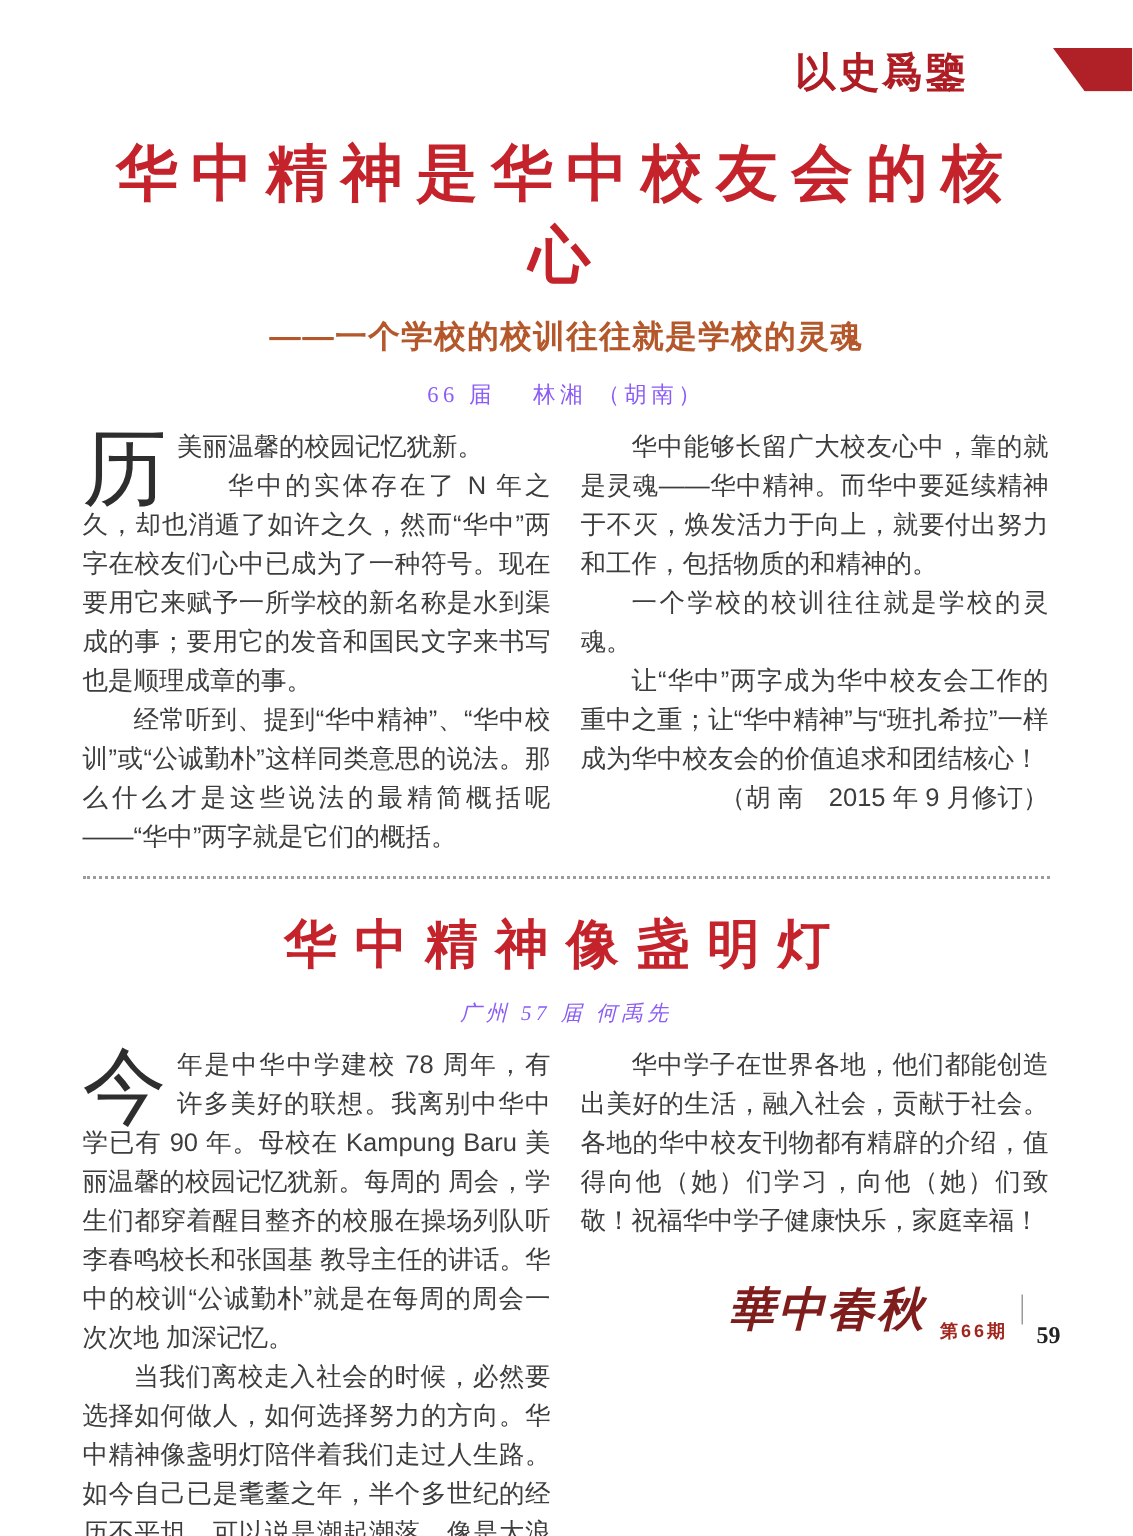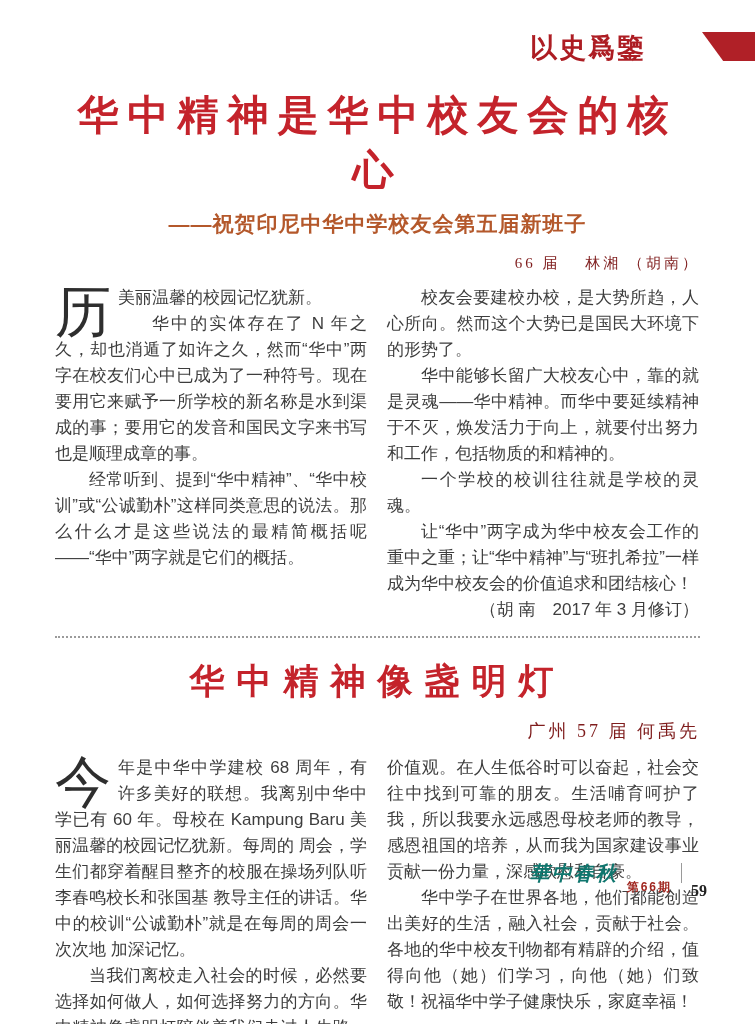--- a/index.html
+++ b/index.html
@@ -39,25 +39,25 @@
     color: #c4232b;
   }
   .a1 .a-title { font-size: 41px; letter-spacing: 9px; margin-top: 22px; }
   .a2 .a-title { font-size: 35px; letter-spacing: 12px; margin-top: 20px; }
   .a-subtitle {
     margin: 12px 0 0; text-align: center;
     font-size: 21px; font-weight: bold;
     color: #b4582b; letter-spacing: 1px;
   }
   .a-byline {
-    margin: 16px 0 12px; text-align: right;
+    margin: 16px 0 12px; text-align: center;
     font-family: "Liberation Serif", serif;
-    font-size: 15px; color: #7f1d1d; letter-spacing: 3px;
+    font-size: 15px; color: #8b5cf6; letter-spacing: 3px;
   }
-  .a2 .a-byline { font-size: 18px; margin: 14px 0 12px; }
+  .a2 .a-byline { font-size: 14px; margin: 14px 0 12px; font-style: italic; }
 
   
   .cols { display: flex; gap: 20px; }
   .col {
     width: 312px; flex: 0 0 312px;
     font-size: 17px; line-height: 26px;
     color: #3d3d3d; text-align: justify;
   }
   .col p { margin: 0; }
   p.ind { text-indent: 2em; }
@@ -77,21 +77,21 @@
   }
 
   
   .footer {
     position: absolute; bottom: 16px; right: 48px;
     display: flex; align-items: center; gap: 9px;
   }
   .footer-logo {
     font-family: "Liberation Serif", serif;
     font-style: italic; font-weight: bold;
-    font-size: 20px; color: #0f766e; letter-spacing: 2px;
+    font-size: 31px; color: #7f1d1d; letter-spacing: 2px;
   }
   .footer-issue {
     font-size: 12px; font-weight: bold;
     color: #a0261f; letter-spacing: 2px; margin-top: 28px;
   }
   .footer-vbar { width: 1px; height: 20px; background: #9a9a9a; }
   .footer-page {
     font-family: "Liberation Serif", serif;
     font-size: 16px; font-weight: bold; color: #222222; margin-top: 36px;
   }
@@ -101,49 +101,47 @@
 
 <div class="page">
 
   <div class="header">
     <span class="header-tag">以史爲鑒</span>
     <span class="header-swoosh"></span>
   </div>
 
   <div class="article a1">
     <h1 class="a-title">华中精神是华中校友会的核心</h1>
-    <div class="a-subtitle">——祝贺印尼中华中学校友会第五届新班子</div>
+    <div class="a-subtitle">——一个学校的校训往往就是学校的灵魂</div>
     <div class="a-byline">66 届　 林湘 （胡南）</div>
     <div class="cols">
       <div class="col">
         <p><span class="dropcap">历</span><span>美丽温馨的校园记忆犹新。</span></p>
         <p class="ind">华中的实体存在了 N 年之久，却也消遁了如许之久，然而“华中”两字在校友们心中已成为了一种符号。现在要用它来赋予一所学校的新名称是水到渠成的事；要用它的发音和国民文字来书写也是顺理成章的事。</p>
         <p class="ind">经常听到、提到“华中精神”、“华中校训”或“公诚勤朴”这样同类意思的说法。那么什么才是这些说法的最精简概括呢——“华中”两字就是它们的概括。</p>
       </div>
       <div class="col">
-        <p class="ind">校友会要建校办校，是大势所趋，人心所向。然而这个大势已是国民大环境下的形势了。</p>
         <p class="ind">华中能够长留广大校友心中，靠的就是灵魂——华中精神。而华中要延续精神于不灭，焕发活力于向上，就要付出努力和工作，包括物质的和精神的。</p>
         <p class="ind">一个学校的校训往往就是学校的灵魂。</p>
-        <p class="ind"><span>让“华中”两字成为华中校友会工作的重中之重；让“华中精神”与“班扎希拉”一样成为华中校友会的价值追求和团结核心！</span><span class="sig">（胡 南　2017 年 3 月修订）</span></p>
+        <p class="ind"><span>让“华中”两字成为华中校友会工作的重中之重；让“华中精神”与“班扎希拉”一样成为华中校友会的价值追求和团结核心！</span><span class="sig">（胡 南　2015 年 9 月修订）</span></p>
       </div>
     </div>
   </div>
 
   <hr class="divider">
 
   <div class="article a2">
     <h1 class="a-title">华中精神像盏明灯</h1>
     <div class="a-byline">广州 57 届 何禹先</div>
     <div class="cols">
       <div class="col">
-        <p><span class="dropcap">今</span><span>年是中华中学建校 68 周年，有许多美好的联想。我离别中华中学已有 60 年。母校在 Kampung Baru 美丽温馨的校园记忆犹新。每周的 周会，学生们都穿着醒目整齐的校服在操场列队听李春鸣校长和张国基 教导主任的讲话。华中的校训“公诚勤朴”就是在每周的周会一次次地 加深记忆。</span></p>
+        <p><span class="dropcap">今</span><span>年是中华中学建校 78 周年，有许多美好的联想。我离别中华中学已有 90 年。母校在 Kampung Baru 美丽温馨的校园记忆犹新。每周的 周会，学生们都穿着醒目整齐的校服在操场列队听李春鸣校长和张国基 教导主任的讲话。华中的校训“公诚勤朴”就是在每周的周会一次次地 加深记忆。</span></p>
         <p class="ind">当我们离校走入社会的时候，必然要选择如何做人，如何选择努力的方向。华中精神像盏明灯陪伴着我们走过人生路。如今自己已是耄耋之年，半个多世纪的经历不平坦，可以说是潮起潮落，像是大浪淘沙，终归还是存在着，没有流失。华中精神塑造了我的</p>
       </div>
       <div class="col">
-        <p>价值观。在人生低谷时可以奋起，社会交往中找到可靠的朋友。生活哺育呵护了我，所以我要永远感恩母校老师的教导，感恩祖国的培养，从而我为国家建设事业贡献一份力量，深感欣慰和自豪。</p>
         <p class="ind">华中学子在世界各地，他们都能创造出美好的生活，融入社会，贡献于社会。各地的华中校友刊物都有精辟的介绍，值得向他（她）们学习，向他（她）们致敬！祝福华中学子健康快乐，家庭幸福！</p>
 
       </div>
     </div>
   </div>
 
   <div class="footer">
     <span class="footer-logo">華中春秋</span>
     <span class="footer-issue">第66期</span>
     <span class="footer-vbar"></span>

